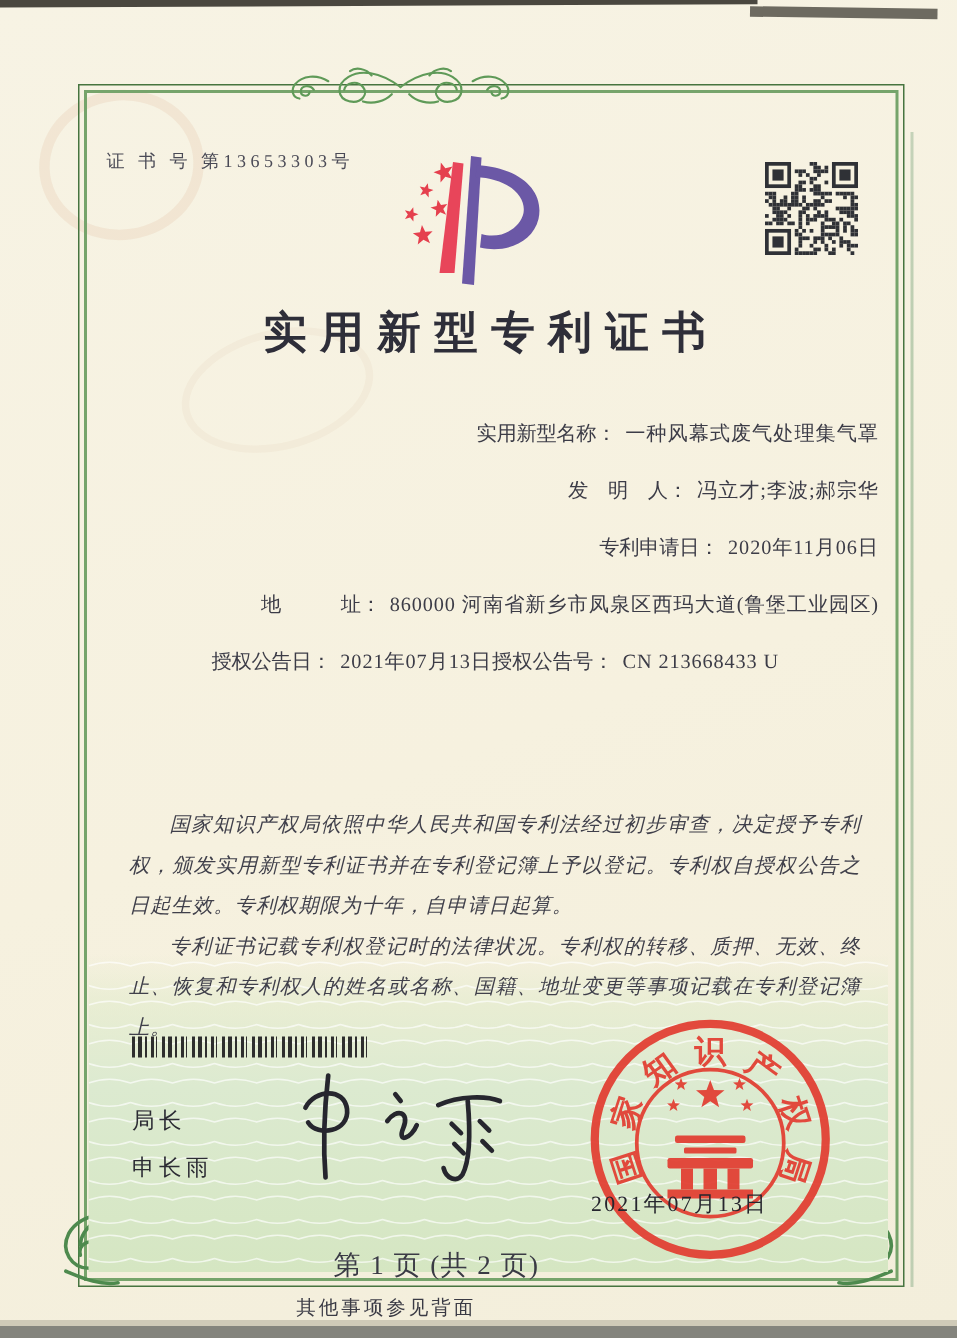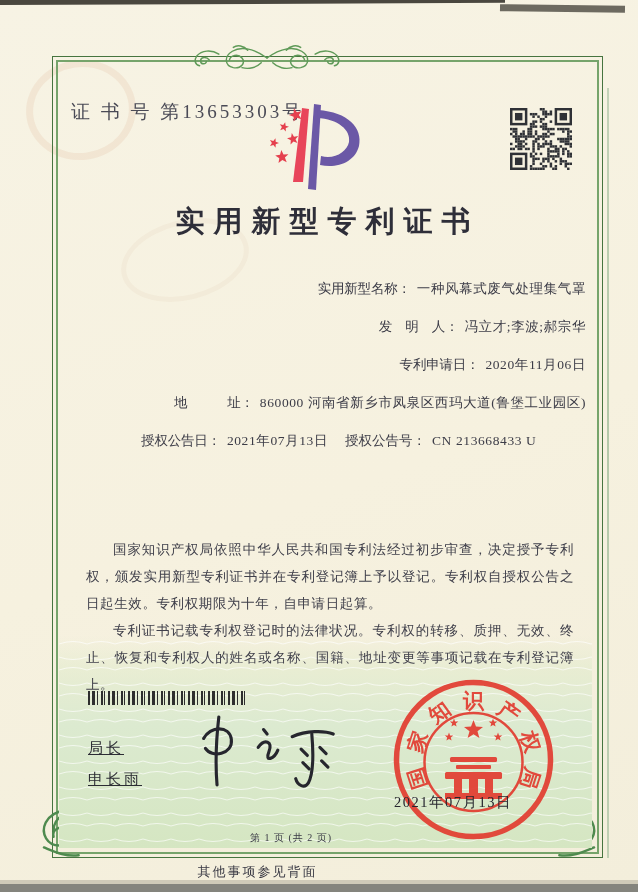--- a/index.html
+++ b/index.html
@@ -34,64 +34,64 @@
   .corner-flourish.right{left:531px;top:803px;transform:scaleX(-1);}
 
   
   .band{
     position:absolute;left:59px;top:636px;width:533px;height:212px;overflow:hidden;
     background:linear-gradient(180deg,rgba(220,234,200,0) 0%,rgba(220,234,200,.5) 16%,#dcead0 42%,#d5e6c2 100%);
   }
   .band svg{position:absolute;left:0;top:0;}
 
   
-  .cert-no{position:absolute;left:71px;top:99px;font-size:19px;letter-spacing:3px;color:#4a4a56;}
+  .cert-no{position:absolute;left:71px;top:99px;font-size:12px;letter-spacing:3px;color:#4a4a56;}
   .logo{position:absolute;left:262px;top:102px;width:105px;height:95px;}
   .qr{position:absolute;left:510px;top:108px;width:62px;height:62px;}
   .title{
     position:absolute;left:56px;top:202px;width:543px;text-align:center;
     font-size:29px;font-weight:600;letter-spacing:9px;color:#2e2e39;
   }
 
   
   .rows{position:absolute;left:86px;top:281px;width:500px;color:#3c3c47;}
   .row{height:16px;line-height:16px;margin-bottom:22px;font-size:13.5px;white-space:nowrap;text-align:right;}
   .flabel{display:inline-block;min-width:84px;letter-spacing:-0.2px;}
   .fvalue{margin-left:6px;letter-spacing:0.6px;}
-  .row.grant{display:flex;gap:17px;}
+  .row.grant{display:flex;}
   .row.grant .pair1{min-width:242px;}
 
   
   .paras{position:absolute;left:86px;top:536px;width:488px;font-size:13.5px;line-height:27px;color:#40404b;text-align:justify;letter-spacing:0.6px;}
-  .paras p{margin:0;text-indent:2em;}
+  .paras p{margin:0;text-indent:2em;font-style:italic;}
 
   
   .barcode{
     position:absolute;left:88px;top:691px;width:160px;height:14px;
     background-image:repeating-linear-gradient(90deg,
       #2e2e2e 0px,#2e2e2e 2px,transparent 2px,transparent 4px,
       #2e2e2e 4px,#2e2e2e 7px,transparent 7px,transparent 9px,
       #2e2e2e 9px,#2e2e2e 10px,transparent 10px,transparent 13px,
       #2e2e2e 13px,#2e2e2e 15px,transparent 15px,transparent 16px,
       #2e2e2e 16px,#2e2e2e 17px,transparent 17px,transparent 20px);
   }
-  .signer{position:absolute;left:88px;top:733px;font-size:15px;line-height:31px;letter-spacing:3px;color:#2c2c34;font-weight:500;text-decoration:underline;}
+  .signer{position:absolute;left:88px;top:733px;font-size:15px;line-height:31px;letter-spacing:3px;color:#2c2c34;font-weight:500;}
   .signature{position:absolute;left:192px;top:706px;width:152px;height:90px;}
 
   .seal{position:absolute;left:392px;top:678px;width:163px;height:163px;opacity:.92;}
   .seal svg{position:absolute;left:0;top:0;}
   .seal-arc{position:absolute;left:0;top:0;width:163px;height:163px;}
   .seal-arc span{
     position:absolute;left:50%;top:50%;
     font-size:21px;font-weight:700;color:#e23c30;
     font-family:"Liberation Serif","DejaVu Serif",serif;
   }
   .seal-date{position:absolute;left:394px;top:793px;font-size:14.5px;letter-spacing:1.5px;color:#26262e;font-weight:500;}
 
-  .page-indicator{position:absolute;left:56px;top:831px;width:470px;text-align:center;font-size:10px;letter-spacing:1px;color:#3a3a45;}
+  .page-indicator{position:absolute;left:56px;top:831px;width:470px;text-align:center;font-size:18px;letter-spacing:1px;color:#3a3a45;}
   .back-note{position:absolute;left:0;top:863px;width:515px;text-align:center;font-size:13px;letter-spacing:2px;color:#3a3a44;}
 </style>
 </head>
 <body>
 
 <div class="paper">
 
   <div class="ghost-stamp"></div>
   <div class="ghost-stamp2"></div>
 

